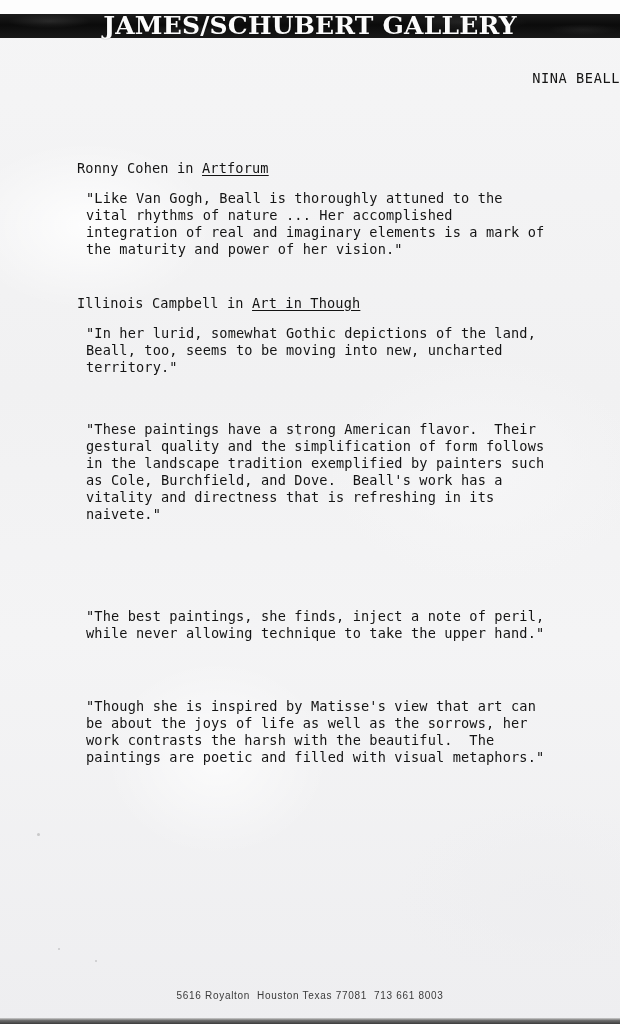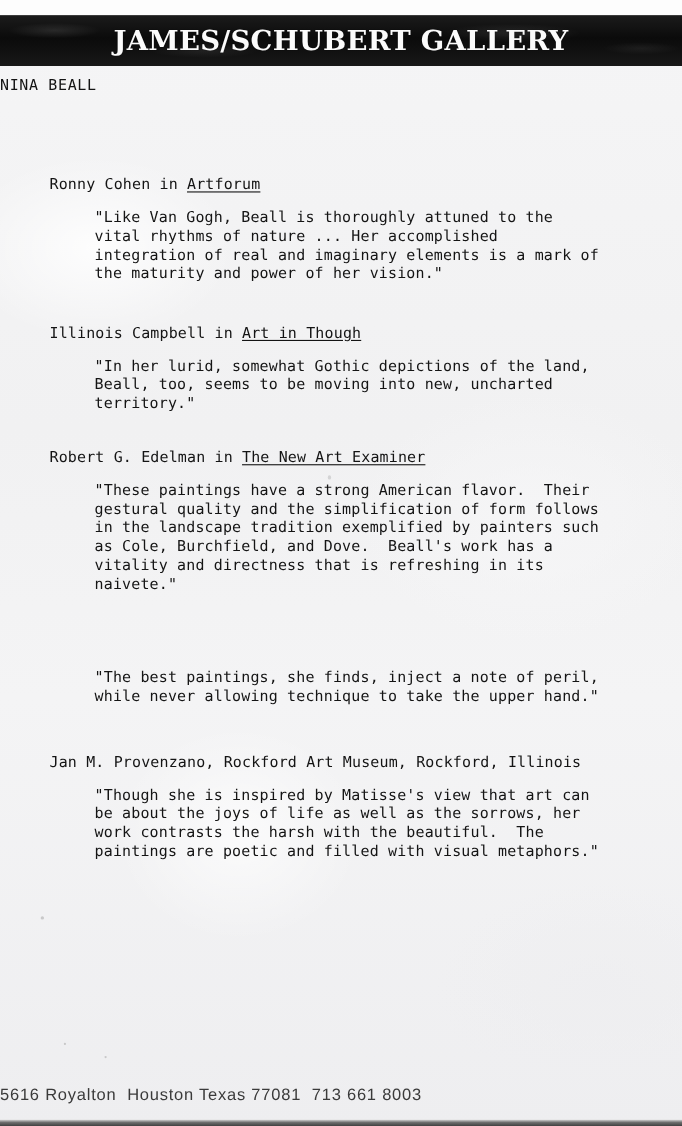--- a/index.html
+++ b/index.html
@@ -32,21 +32,21 @@
     width: 620px; height: 14px;
     background: #fdfdfd;
   }
 
   
   .masthead {
     position: absolute;
     left: 0;
     top: 14px;
     width: 620px;
-    height: 46px;
+    height: 24px;
     background-color: #141414;
     background-image:
       radial-gradient(ellipse 60px 10px at 8% 30%, rgba(255,255,255,0.10), rgba(255,255,255,0) 70%),
       radial-gradient(ellipse 70px 9px at 30% 70%, rgba(255,255,255,0.07), rgba(255,255,255,0) 70%),
       radial-gradient(ellipse 90px 12px at 75% 35%, rgba(255,255,255,0.09), rgba(255,255,255,0) 70%),
       radial-gradient(ellipse 50px 8px at 94% 65%, rgba(255,255,255,0.06), rgba(255,255,255,0) 70%),
       linear-gradient(180deg, #1b1b1b 0%, #0b0b0b 45%, #181818 100%);
     display: flex;
     align-items: center;
     justify-content: center;
@@ -70,37 +70,38 @@
     left: 0;
     top: 45px;
     width: 620px;
   }
 
   .doc-title {
     position: absolute;
     left: 0;
     top: 70px;
     width: 620px;
-    text-align: left;
+    text-align: right;
     font-size: 13.6px;
     letter-spacing: 0.6px;
     white-space: pre;
   }
 
   .section {
     position: absolute;
     left: 45px;
     width: 540px;
   }
 
   .attribution {
     font-size: 13.6px;
     line-height: 17px;
     white-space: pre;
     letter-spacing: 0.15px;
+    margin-left: 32px;
   }
 
   .attribution .pub {
     text-decoration: underline;
     text-underline-offset: 2px;
   }
 
   .quote {
     margin-top: 13px;
     margin-left: 41px;
@@ -109,22 +110,23 @@
     white-space: pre;
     letter-spacing: 0.15px;
   }
 
   
   .footer {
     position: absolute;
     left: 0;
     top: 987px;
     width: 620px;
+    text-align: center;
     font-family: "Liberation Sans", sans-serif;
-    font-size: 15px;
+    font-size: 10px;
     line-height: 17px;
     font-weight: 400;
     color: #3a3a3a;
     letter-spacing: 0.7px;
     white-space: pre;
   }
 
   .bottom-edge {
     position: absolute;
     left: 0;
@@ -163,34 +165,32 @@
 integration of real and imaginary elements is a mark of
 the maturity and power of her vision."</div>
         </div>
         <div class="section" style="top: 250px;">
           <div class="attribution"><span>Illinois Campbell in </span><span class="pub">Art in Though</span></div>
           <div class="quote">"In her lurid, somewhat Gothic depictions of the land,
 Beall, too, seems to be moving into new, uncharted
 territory."</div>
         </div>
         <div class="section" style="top: 363px;">
-          <div class="attribution"><span>Robert G. Edelman in </span><span class="pub">The New Art Examiner</span></div>
           <div class="quote">"These paintings have a strong American flavor.  Their
 gestural quality and the simplification of form follows
 in the landscape tradition exemplified by painters such
 as Cole, Burchfield, and Dove.  Beall's work has a
 vitality and directness that is refreshing in its
 naivete."</div>
         </div>
         <div class="section" style="top: 550px;">
           <div class="quote">"The best paintings, she finds, inject a note of peril,
 while never allowing technique to take the upper hand."</div>
         </div>
         <div class="section" style="top: 640px;">
-          <div class="attribution"><span>Jan M. Provenzano, Rockford Art Museum, Rockford, Illinois</span></div>
           <div class="quote">"Though she is inspired by Matisse's view that art can
 be about the joys of life as well as the sorrows, her
 work contrasts the harsh with the beautiful.  The
 paintings are poetic and filled with visual metaphors."</div>
         </div>
       </div>
   </div>
 
   <div class="footer">5616 Royalton  Houston Texas 77081  713 661 8003</div>
 

